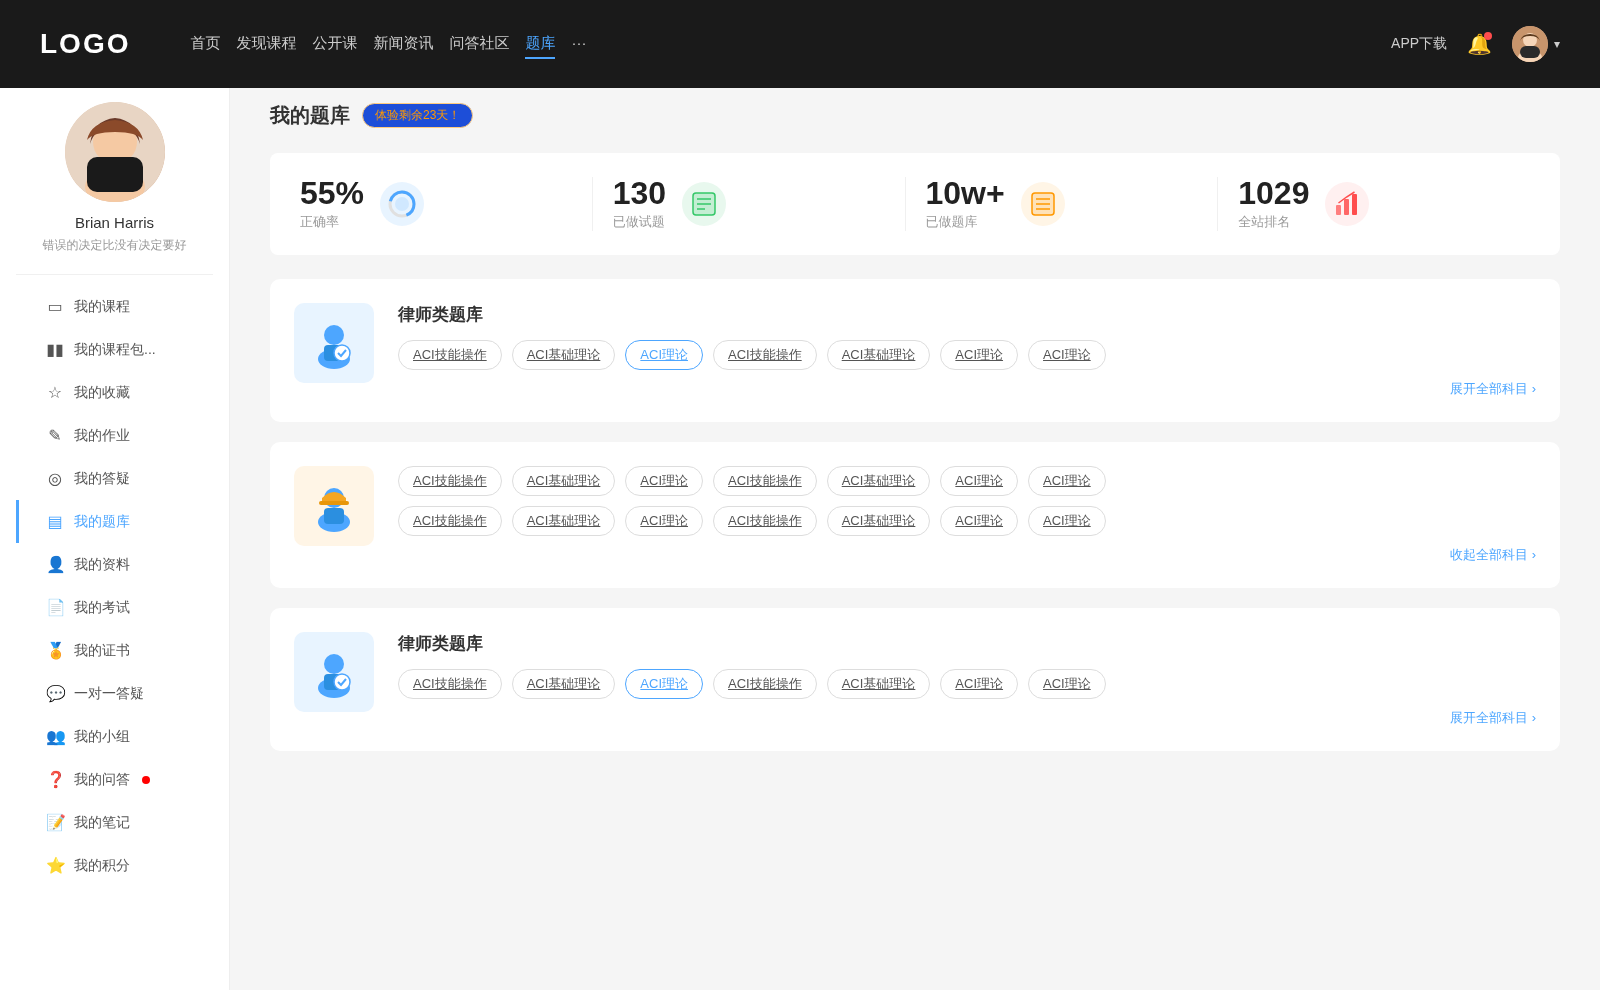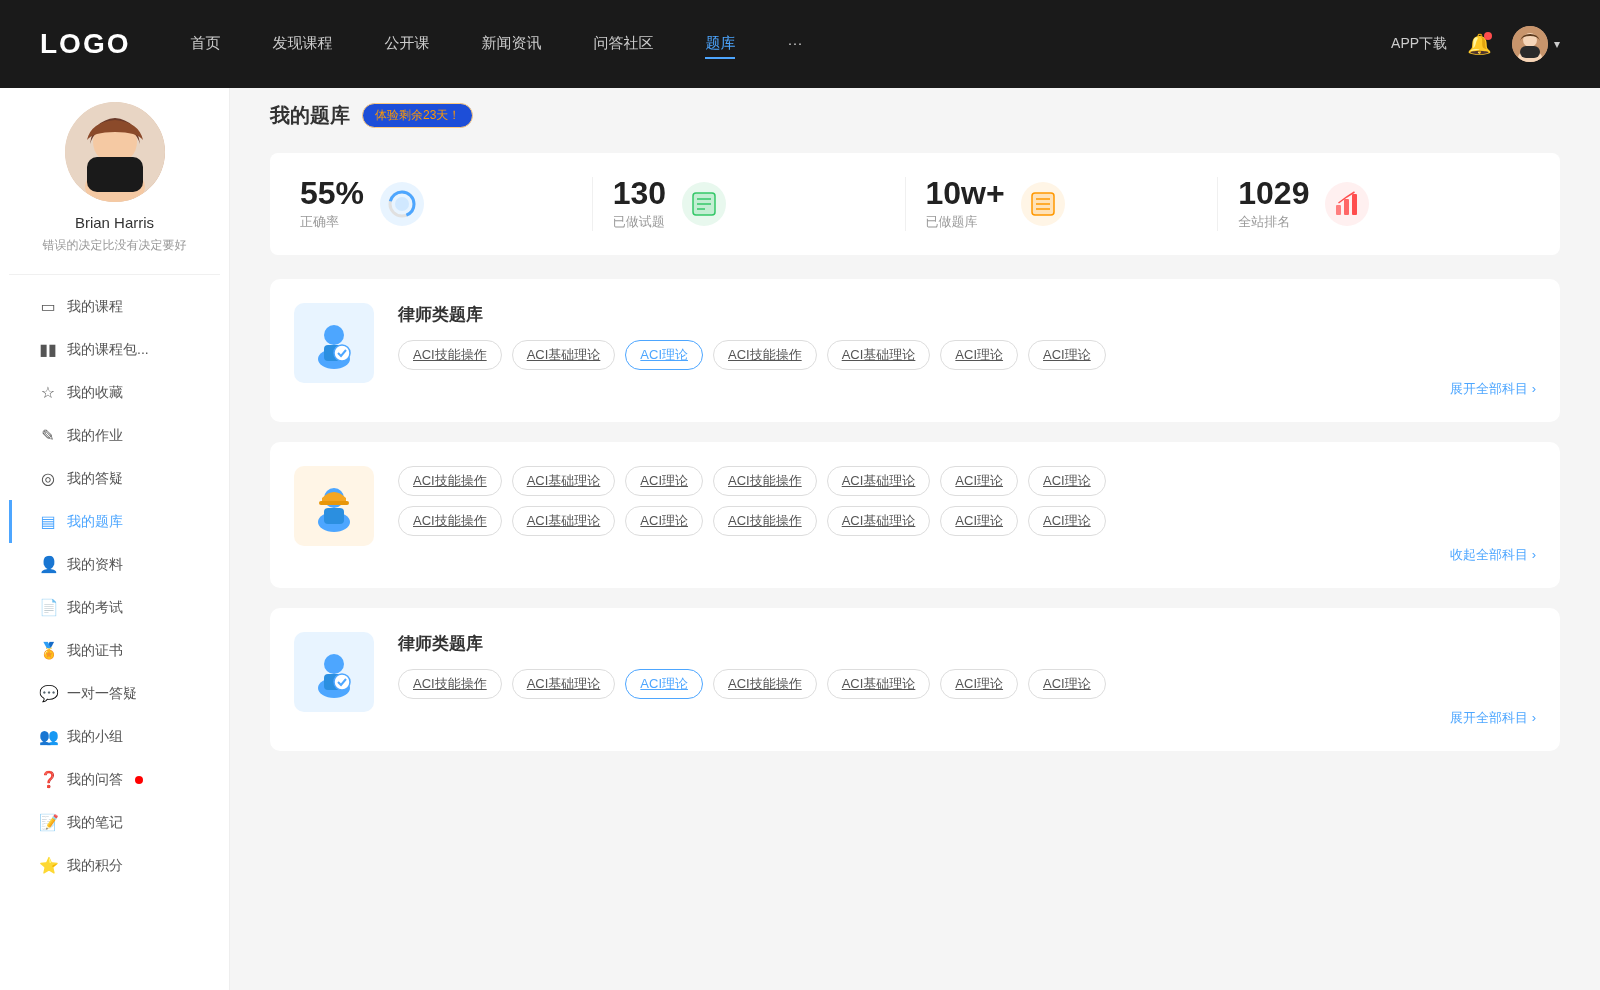--- a/index.html
+++ b/index.html
@@ -18,21 +18,21 @@
     }
     .navbar-logo {
       color: white;
       font-size: 28px;
       font-weight: bold;
       letter-spacing: 2px;
       margin-right: 60px;
     }
     .navbar-nav {
       display: flex;
-      gap: 52px;
+      gap: 16px;
       flex: 1;
     }
     .nav-item {
       color: #ccc;
       font-size: 15px;
       cursor: pointer;
       padding: 4px 0;
       position: relative;
     }
     .nav-item.active {
@@ -82,21 +82,21 @@
       display: flex;
       margin-top: 72px;
       min-height: calc(990px - 72px);
     }
 
     
     .sidebar {
       width: 230px;
       background: white;
       border-right: 1px solid #eee;
-      padding: 30px 9px 20px;
+      padding: 30px 16px 20px;
       flex-shrink: 0;
       min-height: calc(990px - 72px);
     }
     .sidebar-profile {
       display: flex;
       flex-direction: column;
       align-items: center;
       padding: 0 20px 20px;
       border-bottom: 1px solid #f0f0f0;
       margin-bottom: 10px;

